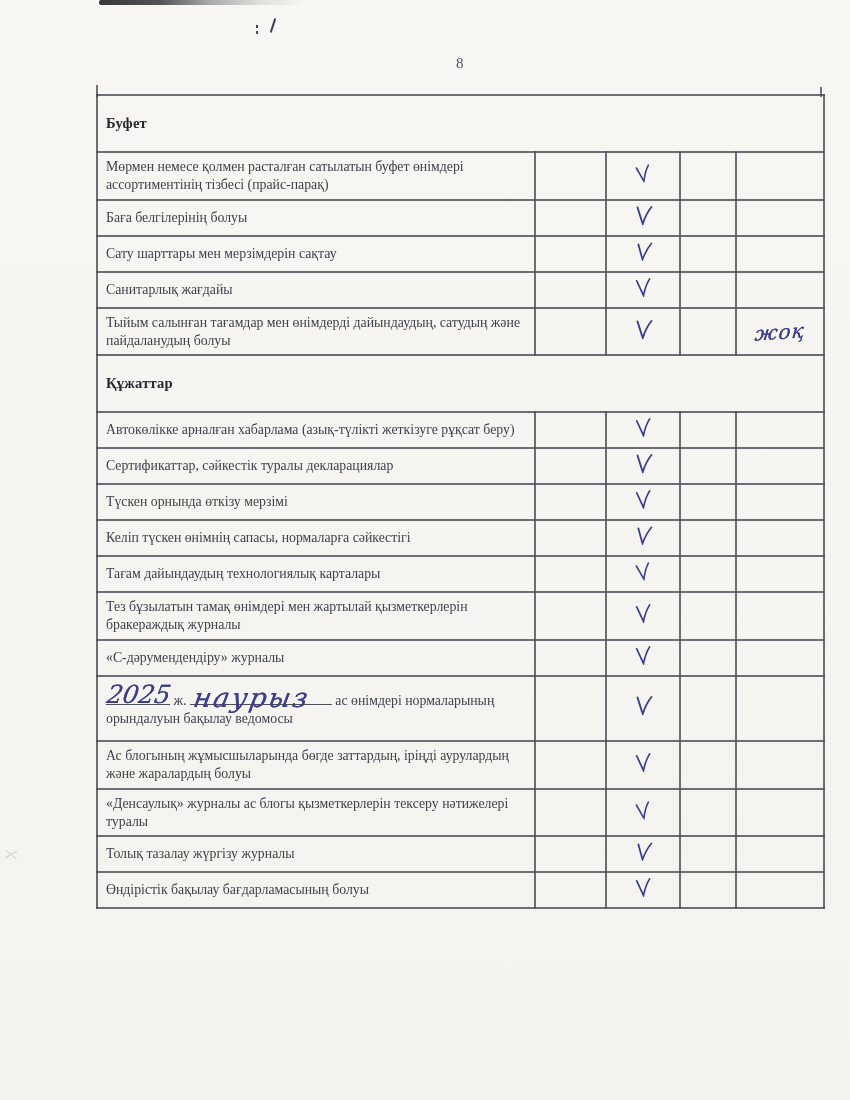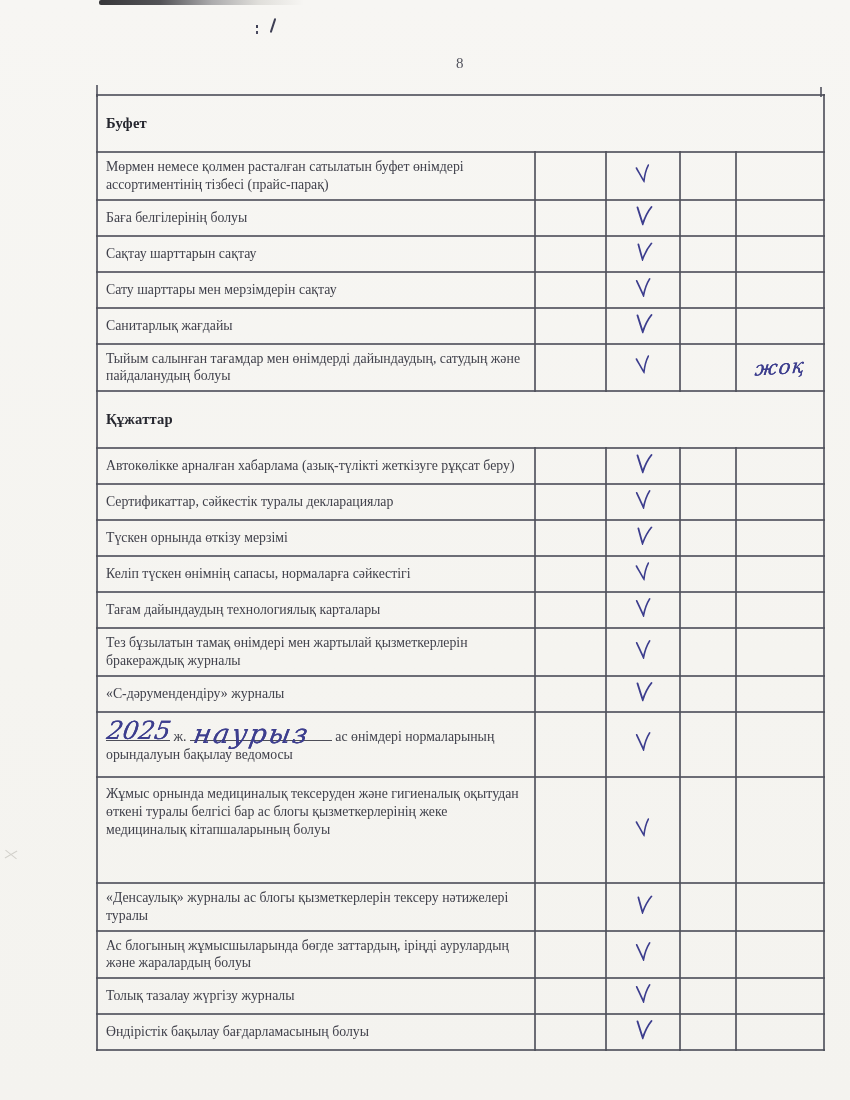--- a/index.html
+++ b/index.html
@@ -115,29 +115,20 @@
         <tr>
           <td class="t">Баға белгілерінің болуы</td>
           <td></td>
           <td class="c"><span class="check-svg"><svg width="17" height="19" viewBox="0 0 17 19">
                 <path d="M2.2,2.5 C4.2,7.5 6.5,13.5 8.2,17.5 C9.6,12 12.5,5 15.2,1.2" fill="none" stroke="#3d3e8e" stroke-width="1.7" stroke-linecap="round"></path>
               </svg></span></td>
           <td></td>
           <td class="n"></td>
         </tr>
         <tr>
-          <td class="t">Сақтау шарттарын сақтау</td>
-          <td></td>
-          <td class="c"><span class="check-svg"><svg width="17" height="19" viewBox="0 0 17 19">
-                <path d="M2.2,2.5 C4.2,7.5 6.5,13.5 8.2,17.5 C9.6,12 12.5,5 15.2,1.2" fill="none" stroke="#3d3e8e" stroke-width="1.7" stroke-linecap="round"></path>
-              </svg></span></td>
-          <td></td>
-          <td class="n"></td>
-        </tr>
-        <tr>
           <td class="t">Сату шарттары мен мерзімдерін сақтау</td>
           <td></td>
           <td class="c"><span class="check-svg"><svg width="17" height="19" viewBox="0 0 17 19">
                 <path d="M2.2,2.5 C4.2,7.5 6.5,13.5 8.2,17.5 C9.6,12 12.5,5 15.2,1.2" fill="none" stroke="#3d3e8e" stroke-width="1.7" stroke-linecap="round"></path>
               </svg></span></td>
           <td></td>
           <td class="n"></td>
         </tr>
         <tr>
           <td class="t">Санитарлық жағдайы</td>
@@ -225,40 +216,31 @@
         </tr>
         <tr class="hrow">
           <td class="t"><span class="hwline year"><span class="hw">2025</span></span><span> ж. </span><span class="hwline month"><span class="hw">наурыз</span></span><span> ас өнімдері нормаларының орындалуын бақылау ведомосы</span></td>
           <td></td>
           <td class="c"><span class="check-svg"><svg width="17" height="19" viewBox="0 0 17 19">
                 <path d="M2.2,2.5 C4.2,7.5 6.5,13.5 8.2,17.5 C9.6,12 12.5,5 15.2,1.2" fill="none" stroke="#3d3e8e" stroke-width="1.7" stroke-linecap="round"></path>
               </svg></span></td>
           <td></td>
           <td class="n"></td>
         </tr>
-        <tr class="tall">
-          <td class="t">Жұмыс орнында медициналық тексеруден және гигиеналық оқытудан өткені туралы белгісі бар ас блогы қызметкерлерінің жеке медициналық кітапшаларының болуы</td>
+        <tr>
+          <td class="t">Ас блогының жұмысшыларында бөгде заттардың, іріңді аурулардың және жаралардың болуы</td>
           <td></td>
           <td class="c"><span class="check-svg"><svg width="17" height="19" viewBox="0 0 17 19">
                 <path d="M2.2,2.5 C4.2,7.5 6.5,13.5 8.2,17.5 C9.6,12 12.5,5 15.2,1.2" fill="none" stroke="#3d3e8e" stroke-width="1.7" stroke-linecap="round"></path>
               </svg></span></td>
           <td></td>
           <td class="n"></td>
         </tr>
         <tr>
           <td class="t">«Денсаулық» журналы ас блогы қызметкерлерін тексеру нәтижелері туралы</td>
-          <td></td>
-          <td class="c"><span class="check-svg"><svg width="17" height="19" viewBox="0 0 17 19">
-                <path d="M2.2,2.5 C4.2,7.5 6.5,13.5 8.2,17.5 C9.6,12 12.5,5 15.2,1.2" fill="none" stroke="#3d3e8e" stroke-width="1.7" stroke-linecap="round"></path>
-              </svg></span></td>
-          <td></td>
-          <td class="n"></td>
-        </tr>
-        <tr>
-          <td class="t">Ас блогының жұмысшыларында бөгде заттардың, іріңді аурулардың және жаралардың болуы</td>
           <td></td>
           <td class="c"><span class="check-svg"><svg width="17" height="19" viewBox="0 0 17 19">
                 <path d="M2.2,2.5 C4.2,7.5 6.5,13.5 8.2,17.5 C9.6,12 12.5,5 15.2,1.2" fill="none" stroke="#3d3e8e" stroke-width="1.7" stroke-linecap="round"></path>
               </svg></span></td>
           <td></td>
           <td class="n"></td>
         </tr>
         <tr>
           <td class="t">Толық тазалау жүргізу журналы</td>
           <td></td>

